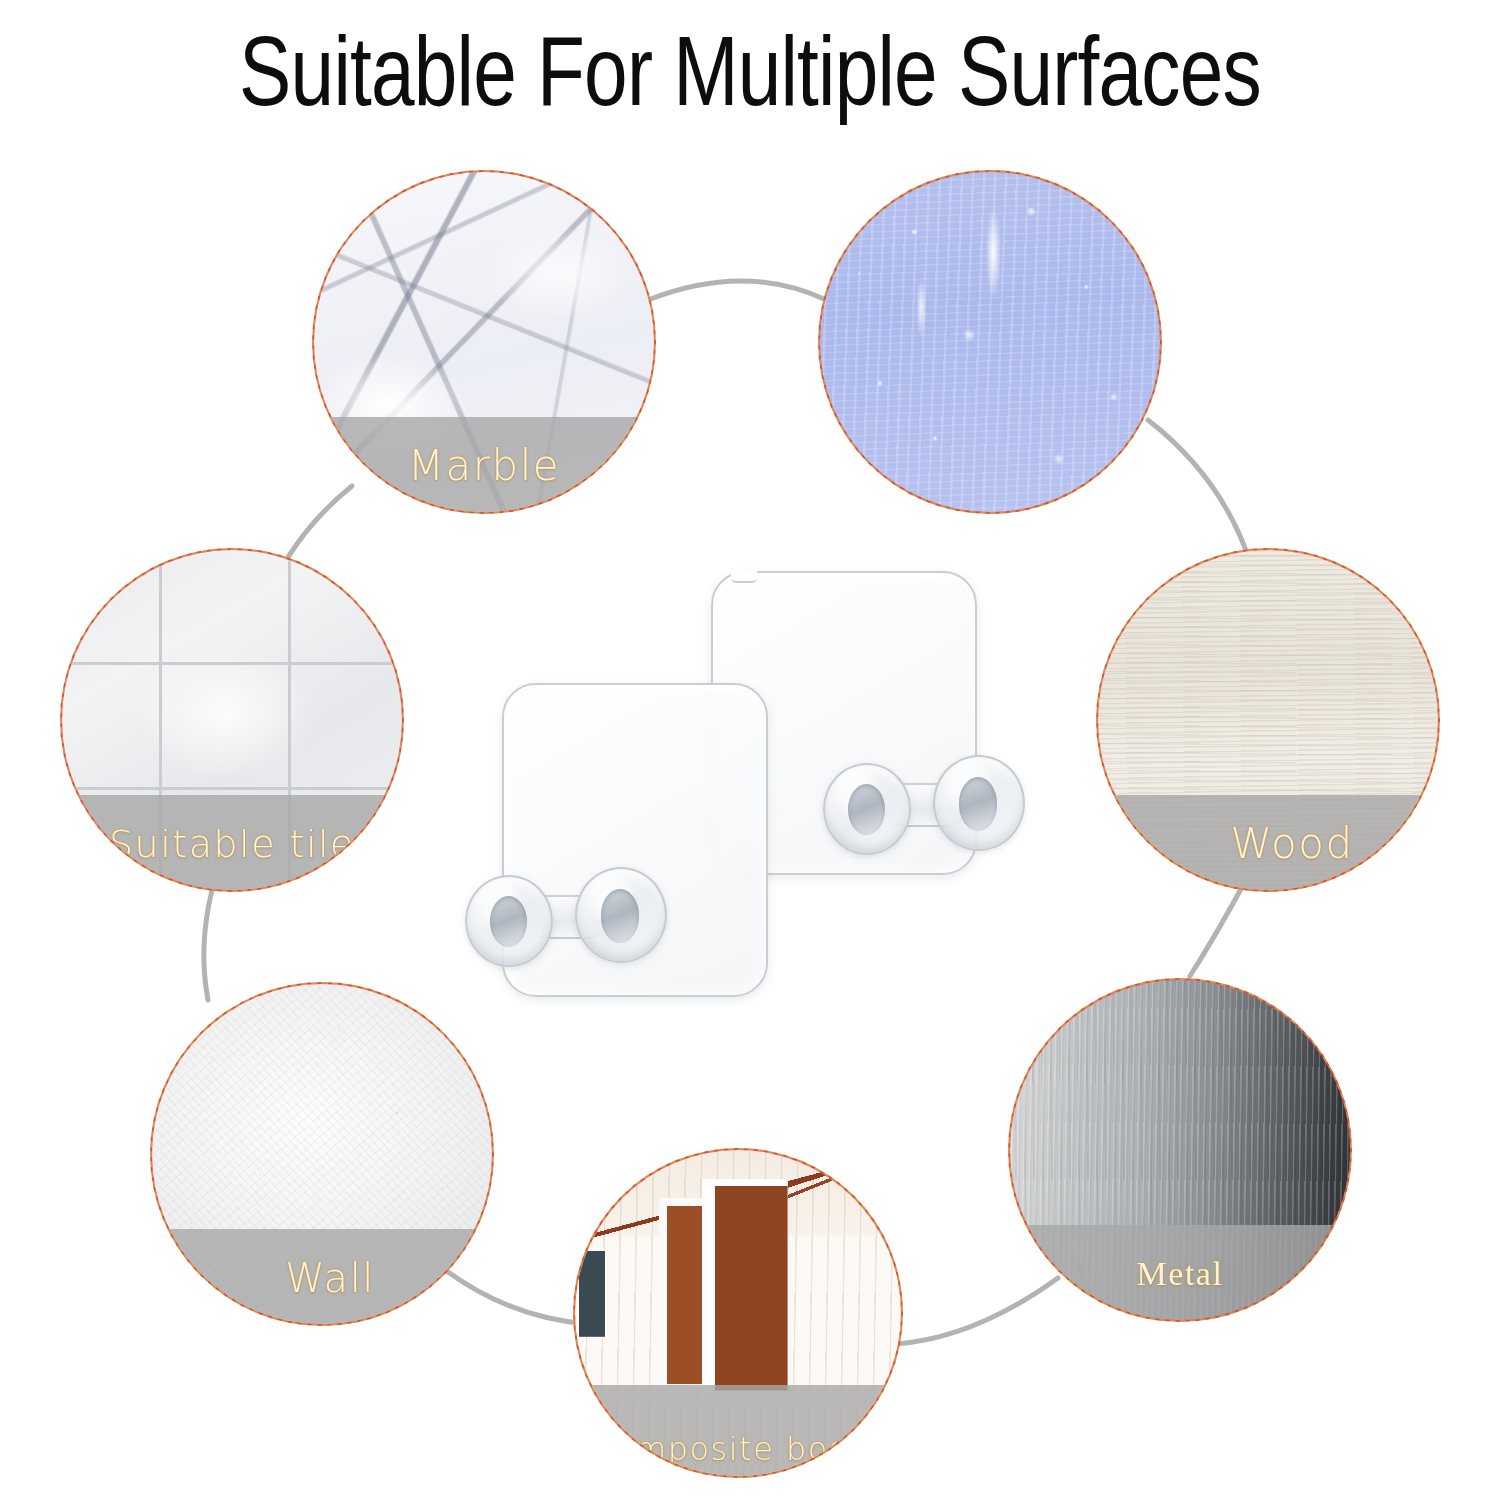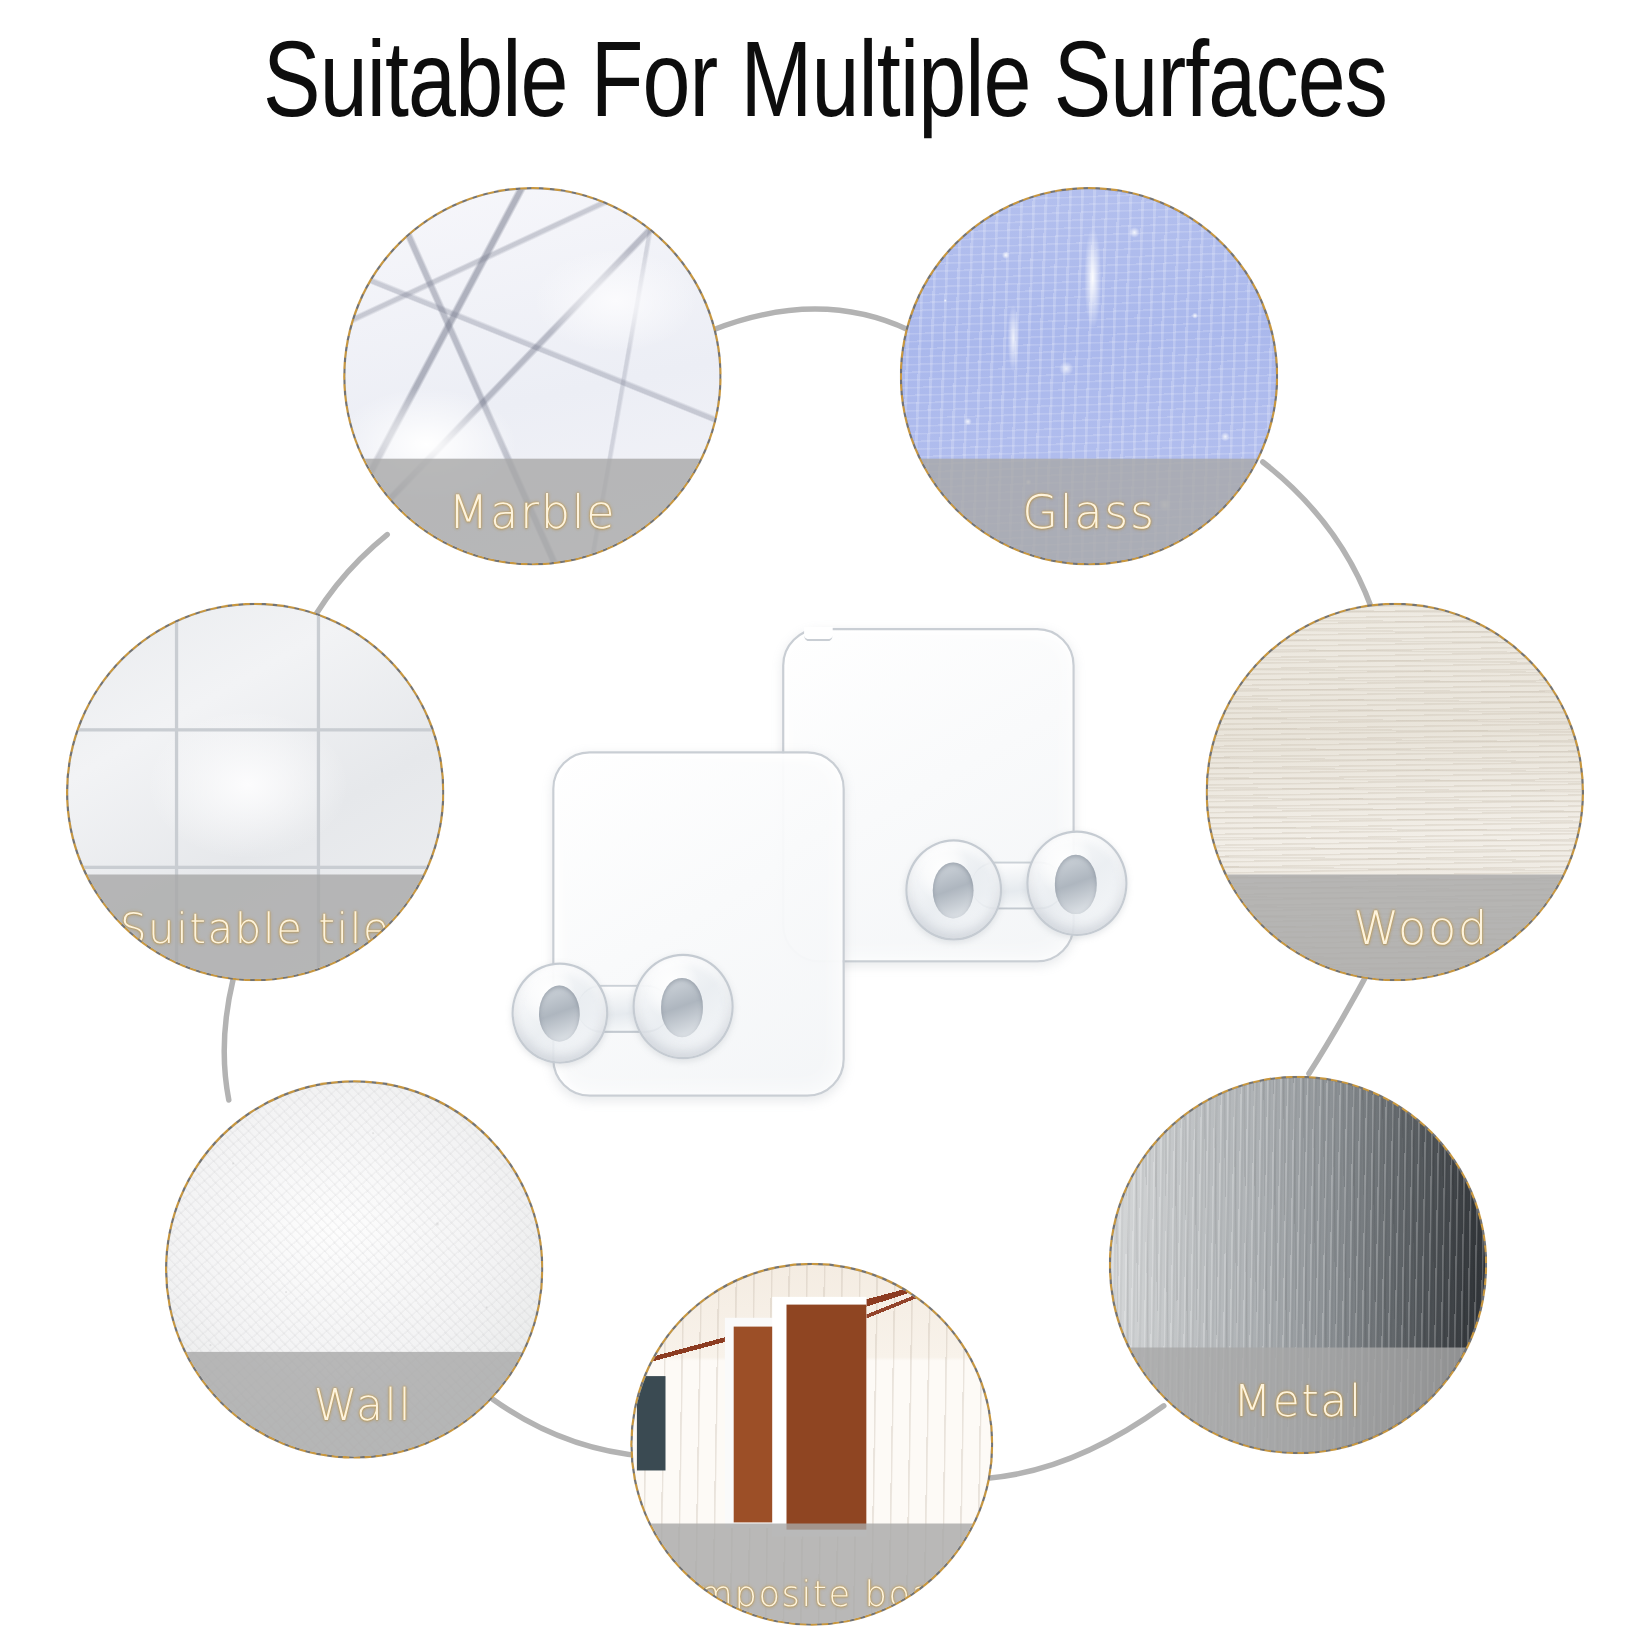--- a/index.html
+++ b/index.html
@@ -41,21 +41,21 @@
     pointer-events: none;
   }
 
   
   .surface-circle {
     position: absolute;
     border-radius: 50%;
     overflow: hidden;
     box-sizing: border-box;
     border: 2px dashed #c8973f;
-    background: #737373;
+    background: #ef4444;
   }
   .circle-texture {
     position: absolute;
     left: -2px; top: -2px;
     width: calc(100% + 4px);
     height: calc(100% + 4px);
   }
   .circle-band {
     position: absolute;
     left: -2px;
@@ -275,23 +275,20 @@
 
 <div class="surface-circle" id="circle-marble" style="left:312px; top:170px; width:344px; height:344px;">
   <div class="circle-texture tex-marble"></div>
   <div class="circle-band">
     <span class="circle-label" style="font-size:42px;">Marble</span>
   </div>
 </div>
 
 <div class="surface-circle" id="circle-glass" style="left:818px; top:170px; width:344px; height:344px;">
   <div class="circle-texture tex-glass"></div>
-  <div class="circle-band">
-    <span class="circle-label" style="font-size:42px;">Glass</span>
-  </div>
 </div>
 
 <div class="surface-circle" id="circle-ceramic-tile" style="left:60px; top:548px; width:344px; height:344px;">
   <div class="circle-texture tex-tile"></div>
   <div class="circle-band">
     <span class="circle-label" style="font-size:38px;">Suitable tile</span>
   </div>
 </div>
 
 <div class="surface-circle" id="circle-wood" style="left:1096px; top:548px; width:344px; height:344px;">
@@ -304,21 +301,21 @@
 <div class="surface-circle" id="circle-wall" style="left:150px; top:982px; width:344px; height:344px;">
   <div class="circle-texture tex-wall"></div>
   <div class="circle-band">
     <span class="circle-label" style="font-size:40px;margin-left:16px;">Wall</span>
   </div>
 </div>
 
 <div class="surface-circle" id="circle-metal" style="left:1008px; top:978px; width:344px; height:344px;">
   <div class="circle-texture tex-metal"></div>
   <div class="circle-band">
-    <span class="circle-label" style="font-size:40px;">Metal</span>
+    <span class="circle-label" style="font-size:34px;font-family:Liberation Serif, serif;">Metal</span>
   </div>
 </div>
 
 <div class="surface-circle" id="circle-composite-board" style="left:573px; top:1148px; width:330px; height:330px;">
   <div class="circle-texture tex-composite"></div>
   <div class="circle-band">
     <span class="circle-label" style="font-size:32px;margin-top:35px;">Composite board</span>
   </div>
 </div>
 

